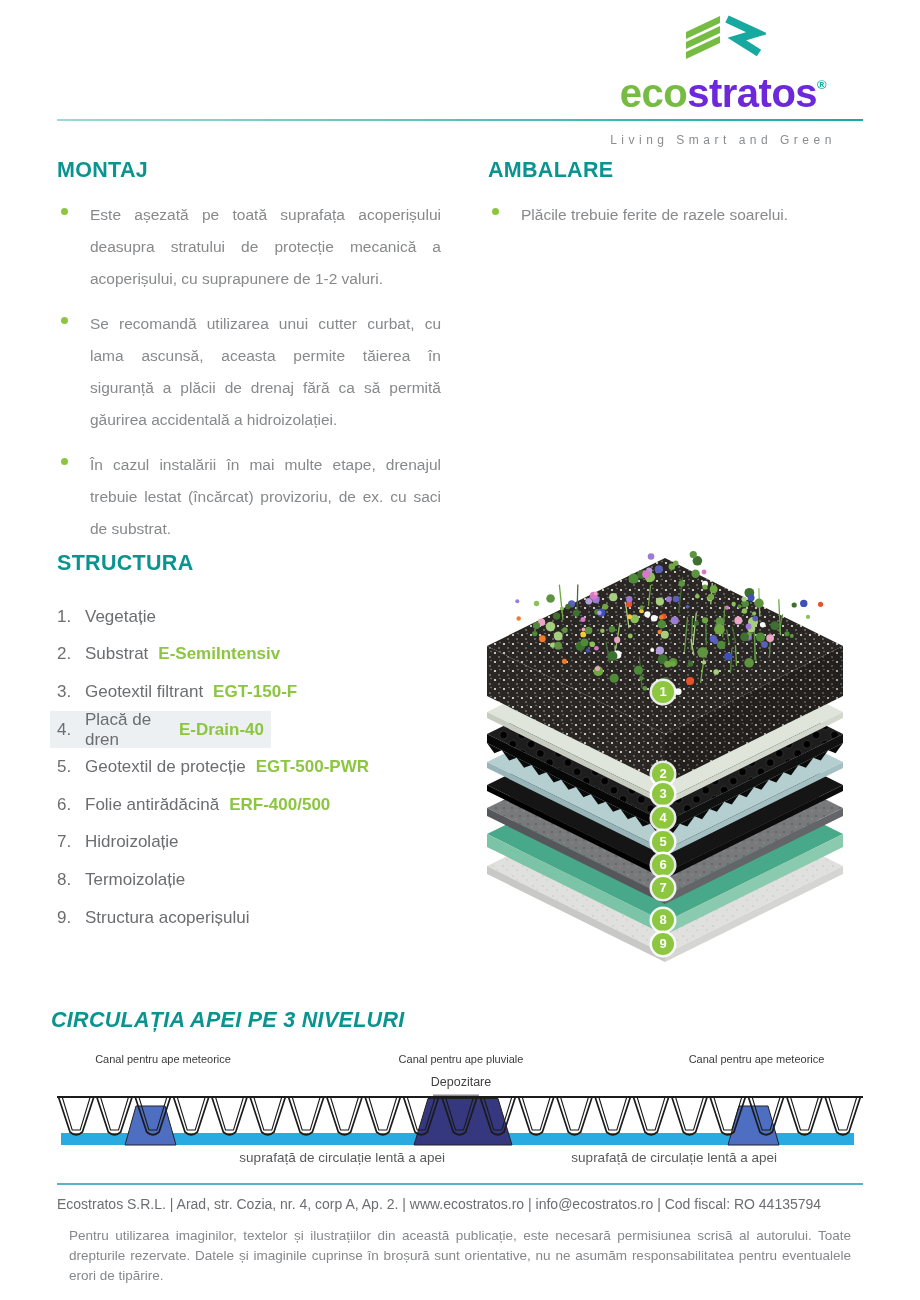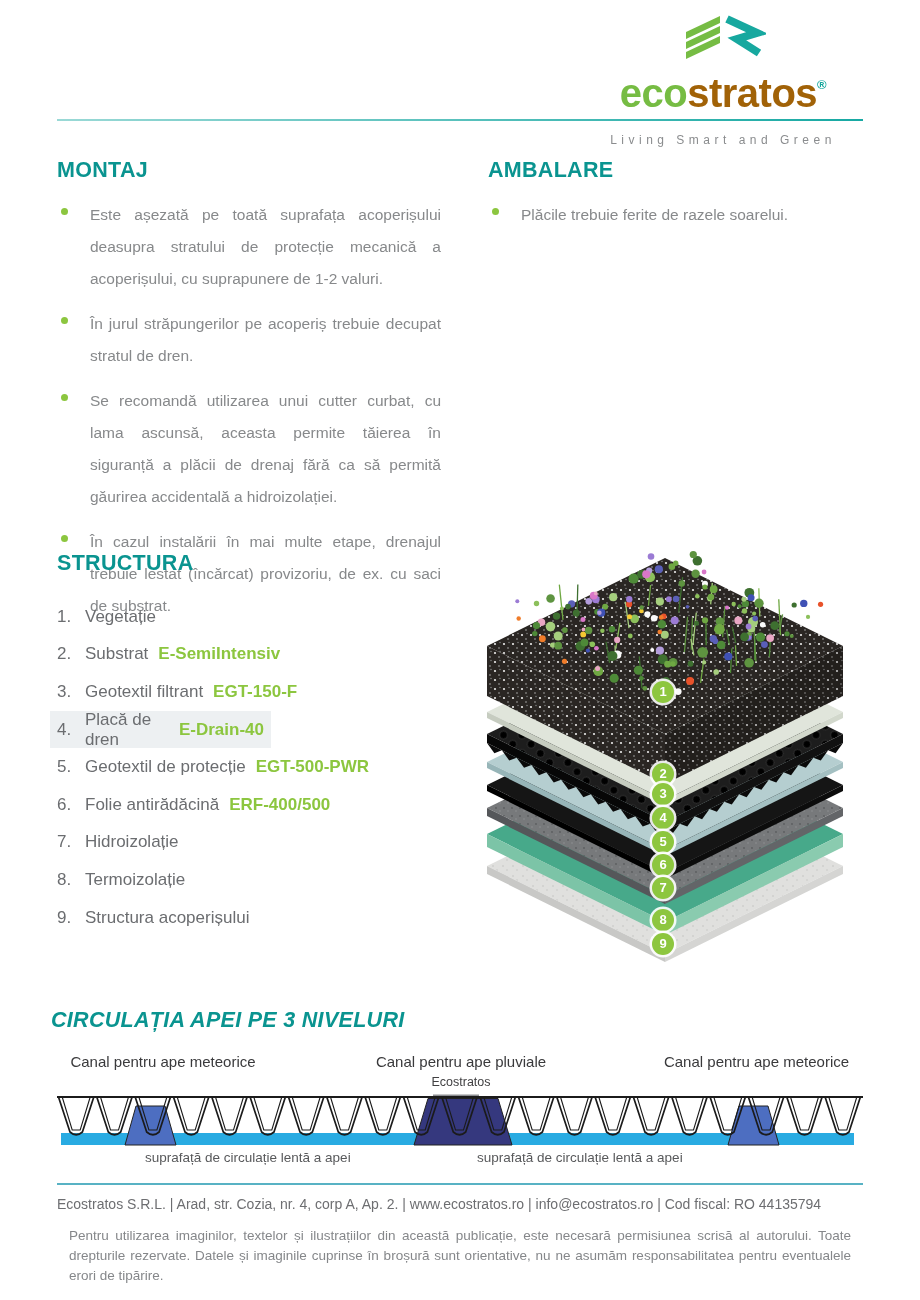--- a/index.html
+++ b/index.html
@@ -4,21 +4,21 @@
 <style>
   html,body{margin:0;padding:0;background:#ffffff;}
   #page{position:relative;width:920px;height:1300px;background:#fff;overflow:hidden;
         font-family:"Liberation Sans","DejaVu Sans",sans-serif;}
 
   
   .logo-block{position:absolute;top:6px;left:583px;width:280px;text-align:center;}
   .logo-icon{display:block;margin:0 auto 2px;}
   .brand{font-size:40px;font-weight:bold;letter-spacing:-0.5px;line-height:42px;white-space:nowrap;}
   .brand .eco{color:#76BC43;}
-  .brand .stratos{color:#a16207;}
+  .brand .stratos{color:#6d28d9;}
   .brand sup{font-size:13px;color:#14A79D;vertical-align:18px;font-weight:bold;}
   .tagline{margin-top:19px;font-size:12px;letter-spacing:4.5px;color:#8A8C8E;white-space:nowrap;}
   .header-rule{position:absolute;top:119px;left:57px;width:806px;height:2px;
                background:linear-gradient(to right,#9ad9d6,#17a9a3);}
 
   
   .col-left{position:absolute;top:158px;left:57px;width:384px;}
   .col-right{position:absolute;top:158px;left:488px;width:376px;}
   h2.sec{margin:0 0 16px;font-size:21.5px;font-weight:bold;color:#0A9490;letter-spacing:0.3px;}
   ul.bullets{list-style:none;margin:0;padding:0;}
@@ -37,27 +37,27 @@
 
   .illu{position:absolute;left:430px;top:542px;width:475px;height:430px;}
   .badge{position:absolute;left:222px;width:22px;height:22px;border-radius:50%;background:#8DC63F;
          color:#fff;font-weight:bold;font-size:13px;line-height:22px;text-align:center;
          box-shadow:0 0 0 2.5px rgba(255,255,255,0.9);}
   .b1{top:139px}.b2{top:221px}.b3{top:241px}.b4{top:265px}.b5{top:289px}
   .b6{top:312px}.b7{top:335px}.b8{top:367px}.b9{top:391px}
 
   
   .circ-title{position:absolute;top:1008px;left:51px;font-style:italic;}
-  .circ-label{position:absolute;top:1053px;font-size:15px;color:#3A3A3C;text-align:center;}
+  .circ-label{position:absolute;top:1053px;font-size:11px;color:#3A3A3C;text-align:center;}
   .cl-left{left:57px;width:212px;}
   .cl-center{left:355px;width:212px;}
   .cl-right{left:650px;width:213px;}
   .circ-sub{position:absolute;top:1075px;left:385px;width:152px;font-size:12.5px;color:#414042;text-align:center;}
   .circ-svg{position:absolute;left:57px;top:1092px;}
-  .circ-caption{position:absolute;top:1150px;width:300px;font-size:13.5px;color:#58595B;text-align:left;}
+  .circ-caption{position:absolute;top:1150px;width:300px;font-size:13.5px;color:#58595B;text-align:right;}
   .cc-left{left:145px;}
   .cc-right{left:477px;}
 
   
   .footer-rule{position:absolute;top:1183px;left:57px;width:806px;height:1.5px;background:#58b2c4;}
   .footer{position:absolute;top:1194px;left:57px;width:806px;}
   .footer .f1{font-size:14px;color:#6D6E71;line-height:20px;margin:0 0 2px;}
   .footer .f2{font-size:13.5px;color:#85878A;line-height:20px;margin:12px;text-align:justify;}
 </style>
 </head>
@@ -74,21 +74,20 @@
     </svg>
     <div class="brand"><span class="eco">eco</span><span class="stratos">stratos</span><sup>®</sup></div>
     <div class="tagline">Living Smart and Green</div>
   </div>
   <div class="header-rule"></div>
 
   <div class="col-left">
     <h2 class="sec">MONTAJ</h2>
     <ul class="bullets">
       <li>Este așezată pe toată suprafața acoperișului deasupra stratului de protecție mecanică a acoperișului, cu suprapunere de 1-2 valuri.</li>
-      <li>În jurul străpungerilor pe acoperiș trebuie decupat stratul de dren.</li>
       <li>Se recomandă utilizarea unui cutter curbat, cu lama ascunsă, aceasta permite tăierea în siguranță a plăcii de drenaj fără ca să permită găurirea accidentală a hidroizolației.</li>
       <li>În cazul instalării în mai multe etape, drenajul trebuie lestat (încărcat) provizoriu, de ex. cu saci de substrat.</li>
     </ul>
   </div>
 
   <div class="col-right">
     <h2 class="sec">AMBALARE</h2>
     <ul class="bullets">
       <li>Plăcile trebuie ferite de razele soarelui.</li>
     </ul>
@@ -407,21 +406,21 @@
     <div class="badge b6">6</div>
     <div class="badge b7">7</div>
     <div class="badge b8">8</div>
     <div class="badge b9">9</div>
   </div>
 
   <h2 class="sec circ-title">CIRCULAȚIA APEI PE 3 NIVELURI</h2>
   <div class="circ-label cl-left">Canal pentru ape meteorice</div>
   <div class="circ-label cl-center">Canal pentru ape pluviale</div>
   <div class="circ-label cl-right">Canal pentru ape meteorice</div>
-  <div class="circ-sub">Ecostratos</div>
+  <div class="circ-sub">Depozitare</div>
 
   <svg class="circ-svg" width="806" height="58" viewBox="0 0 806 58">
     <rect x="4" y="41" width="793" height="12" fill="#29ABE2"></rect>
     <rect x="376" y="2.5" width="46" height="4" fill="#8D8F92"></rect>
     <polygon points="79,14 108,14 119,53 68,53" fill="#4D6EC1" stroke="#222" stroke-width="1"></polygon>
     <polygon points="371,6.5 441,6.5 455,53 357,53" fill="#35387E" stroke="#222" stroke-width="1"></polygon>
     <polygon points="682,14 711,14 722,53 671,53" fill="#4D6EC1" stroke="#222" stroke-width="1"></polygon>
     <g id="cups">
         <path d="M1.5,5 L13.0,40 Q19.2,45.5 25.4,40 L36.8,5 M39.8,5 L51.3,40 Q57.5,45.5 63.7,40 L75.1,5 M78.2,5 L89.7,40 Q95.9,45.5 102.1,40 L113.5,5 M116.5,5 L128.0,40 Q134.2,45.5 140.4,40 L151.8,5 M154.8,5 L166.3,40 Q172.5,45.5 178.7,40 L190.1,5 M193.1,5 L204.6,40 Q210.8,45.5 217.0,40 L228.4,5 M231.5,5 L243.0,40 Q249.2,45.5 255.4,40 L266.8,5 M269.8,5 L281.3,40 Q287.5,45.5 293.7,40 L305.1,5 M308.1,5 L319.6,40 Q325.8,45.5 332.0,40 L343.4,5 M346.5,5 L358.0,40 Q364.2,45.5 370.4,40 L381.8,5 M384.8,5 L396.3,40 Q402.5,45.5 408.7,40 L420.1,5 M423.1,5 L434.6,40 Q440.8,45.5 447.0,40 L458.4,5 M461.5,5 L473.0,40 Q479.2,45.5 485.4,40 L496.8,5 M499.8,5 L511.3,40 Q517.5,45.5 523.7,40 L535.1,5 M538.1,5 L549.6,40 Q555.8,45.5 562.0,40 L573.4,5 M576.4,5 L587.9,40 Q594.1,45.5 600.3,40 L611.7,5 M614.8,5 L626.3,40 Q632.5,45.5 638.7,40 L650.1,5 M653.1,5 L664.6,40 Q670.8,45.5 677.0,40 L688.4,5 M691.4,5 L702.9,40 Q709.1,45.5 715.3,40 L726.7,5 M729.8,5 L741.3,40 Q747.5,45.5 753.7,40 L765.1,5 M768.1,5 L779.6,40 Q785.8,45.5 792.0,40 L803.4,5 " fill="none" stroke="#1B1B1B" stroke-width="1.7"></path>
         <path d="M5.2,5 L15.2,38 L23.2,38 L33.2,5 M43.5,5 L53.5,38 L61.5,38 L71.5,5 M81.9,5 L91.9,38 L99.9,38 L109.9,5 M120.2,5 L130.2,38 L138.2,38 L148.2,5 M158.5,5 L168.5,38 L176.5,38 L186.5,5 M196.8,5 L206.8,38 L214.8,38 L224.8,5 M235.2,5 L245.2,38 L253.2,38 L263.2,5 M273.5,5 L283.5,38 L291.5,38 L301.5,5 M311.8,5 L321.8,38 L329.8,38 L339.8,5 M350.2,5 L360.2,38 L368.2,38 L378.2,5 M388.5,5 L398.5,38 L406.5,38 L416.5,5 M426.8,5 L436.8,38 L444.8,38 L454.8,5 M465.2,5 L475.2,38 L483.2,38 L493.2,5 M503.5,5 L513.5,38 L521.5,38 L531.5,5 M541.8,5 L551.8,38 L559.8,38 L569.8,5 M580.1,5 L590.1,38 L598.1,38 L608.1,5 M618.5,5 L628.5,38 L636.5,38 L646.5,5 M656.8,5 L666.8,38 L674.8,38 L684.8,5 M695.1,5 L705.1,38 L713.1,38 L723.1,5 M733.5,5 L743.5,38 L751.5,38 L761.5,5 M771.8,5 L781.8,38 L789.8,38 L799.8,5 " fill="none" stroke="#1B1B1B" stroke-width="1.1"></path>

